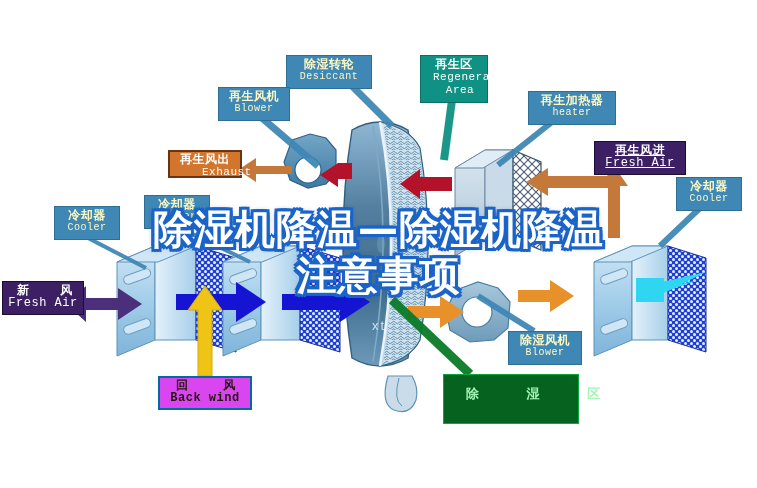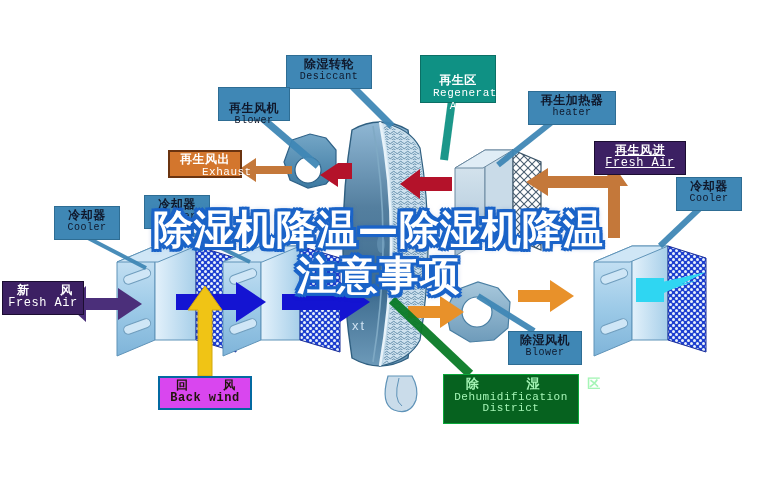--- a/index.html
+++ b/index.html
@@ -7,21 +7,21 @@
        font-family:"Liberation Sans","DejaVu Sans",sans-serif;}
   #stage{position:relative;width:757px;height:488px;background:#fff;overflow:hidden;}
   svg.layer{position:absolute;left:0;top:0;width:757px;height:488px;}
 
   
   .tag{position:absolute;box-sizing:border-box;text-align:center;
        line-height:1.12;white-space:nowrap;letter-spacing:.5px;}
   .tag .cn{display:block;font-weight:bold;}
   .tag .en{display:block;font-family:"Liberation Mono","DejaVu Sans Mono",monospace;}
 
-  .t-blue{background:#3f87b5;border:1px solid #2e6d94;color:#0f172a;}
+  .t-blue{background:#3f87b5;border:1px solid #2e6d94;color:#fef9c3;}
   .t-blue .cn{font-size:12px;}
   .t-blue .en{font-size:10px;}
 
   .t-teal{background:#0f9184;border:1px solid #0b6f65;color:#ffffff;}
   .t-teal .cn{font-size:12px;}
   .t-teal .en{font-size:11px;margin-left:12px;}
 
   .t-orange{background:#d3762d;border:2px solid #6b3410;color:#ffffff;}
   .t-orange .cn{font-size:12px;}
   .t-orange .en{font-size:11px;margin-left:32px;}
@@ -239,31 +239,31 @@
       <path d="M534 331 L478 296" stroke="#3f87b5" stroke-width="6" opacity=".95"></path>
       <path d="M470 374 L392 300" stroke="#0a7a26" stroke-width="9" opacity=".95"></path>
     </g>
   </svg>
 
   <div class="tag t-blue" style="left:286px;top:55px;width:86px;height:34px;padding-top:2px;">
     <span class="cn">除湿转轮</span>
     <span class="en">Desiccant</span>
   </div>
 
-  <div class="tag t-blue" style="left:218px;top:87px;width:72px;height:34px;padding-top:14px;">
+  <div class="tag t-blue" style="left:218px;top:87px;width:72px;height:34px;padding-top:2px;">
     <span class="cn">再生风机</span>
     <span class="en">Blower</span>
   </div>
 
   <div class="tag t-orange" style="left:168px;top:150px;width:74px;height:28px;padding-top:1px;">
     <span class="cn">再生风出</span>
     <span class="en">Exhaust</span>
   </div>
 
-  <div class="tag t-teal" style="left:420px;top:55px;width:76px;height:48px;padding-top:18px;white-space:normal;">
+  <div class="tag t-teal" style="left:420px;top:55px;width:68px;height:48px;padding-top:2px;white-space:normal;">
     <span class="cn">再生区</span>
     <span class="en">Regeneration Area</span>
   </div>
 
   <div class="tag t-blue" style="left:528px;top:91px;width:88px;height:34px;padding-top:2px;">
     <span class="cn">再生加热器</span>
     <span class="en">heater</span>
   </div>
 
   <div class="tag t-purple2" style="left:594px;top:141px;width:92px;height:34px;padding-top:2px;text-decoration:underline;">
@@ -294,26 +294,25 @@
   <div class="tag t-yellow" style="left:158px;top:376px;width:94px;height:34px;padding-top:1px;">
     <span class="cn">回    风</span>
     <span class="en">Back wind</span>
   </div>
 
   <div class="tag t-blue" style="left:508px;top:331px;width:74px;height:34px;padding-top:2px;">
     <span class="cn">除湿风机</span>
     <span class="en">Blower</span>
   </div>
 
-  <div class="tag t-green" style="left:443px;top:374px;width:136px;height:50px;padding-top:2px;">
+  <div class="tag t-green" style="left:443px;top:374px;width:136px;height:50px;padding-top:12px;">
     <span class="cn">除  湿  区</span>
-    <span class="en" style="white-space:normal;line-height:1.05;">Dehumidification District</span>
-  </div>
-
-
-  <div class="wm" style="left:352px;top:318px;text-align:right;">xt</div>
+  </div>
+
+
+  <div class="wm" style="left:372px;top:318px;text-align:right;">xt</div>
 
   <div id="headline">
     <span>除湿机降温—除湿机降温</span>
     <span class="l2">注意事项</span>
   </div>
 
 </div>
 
 </body></html>

